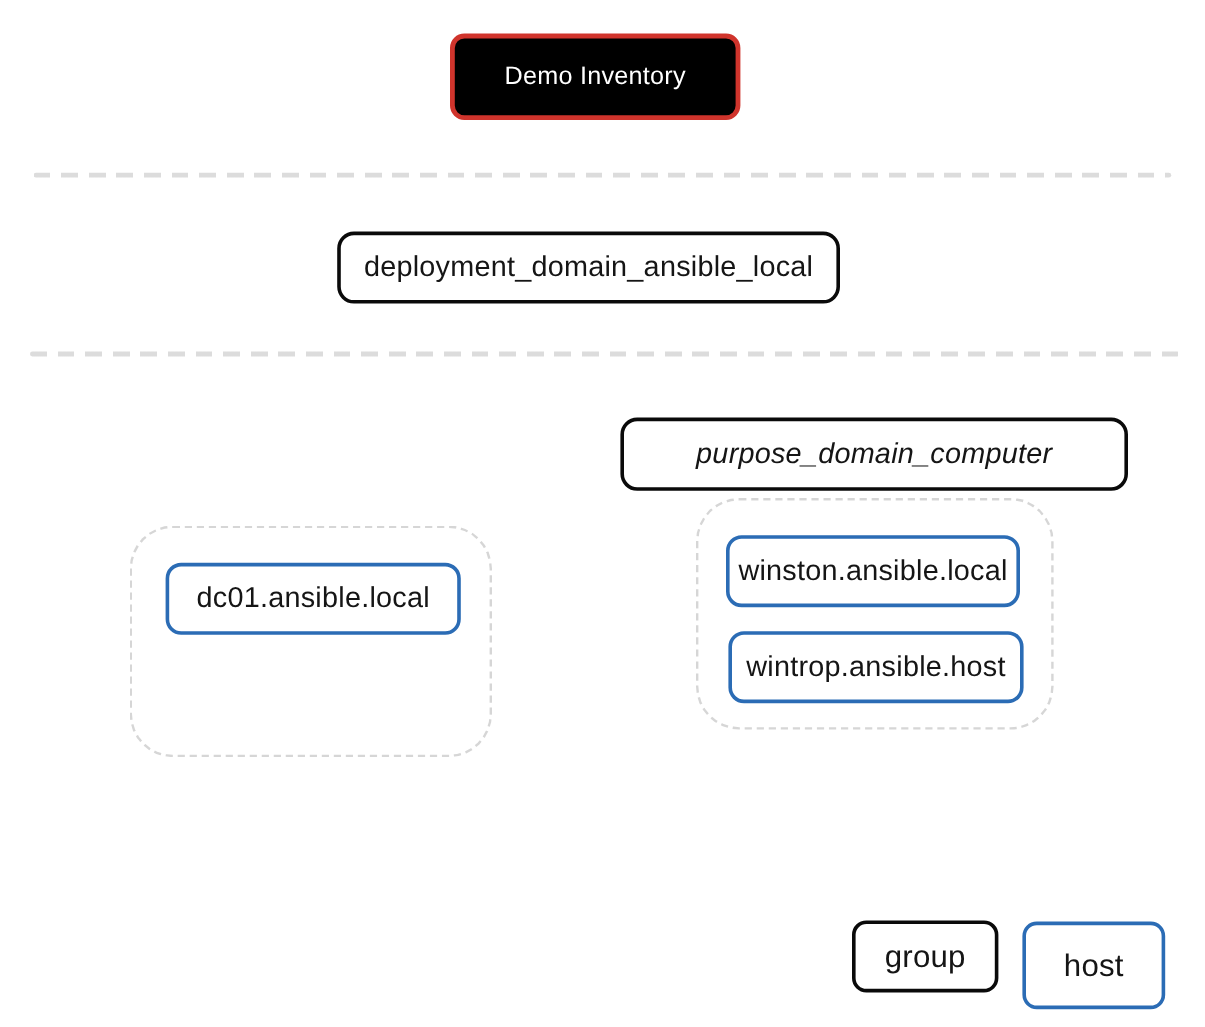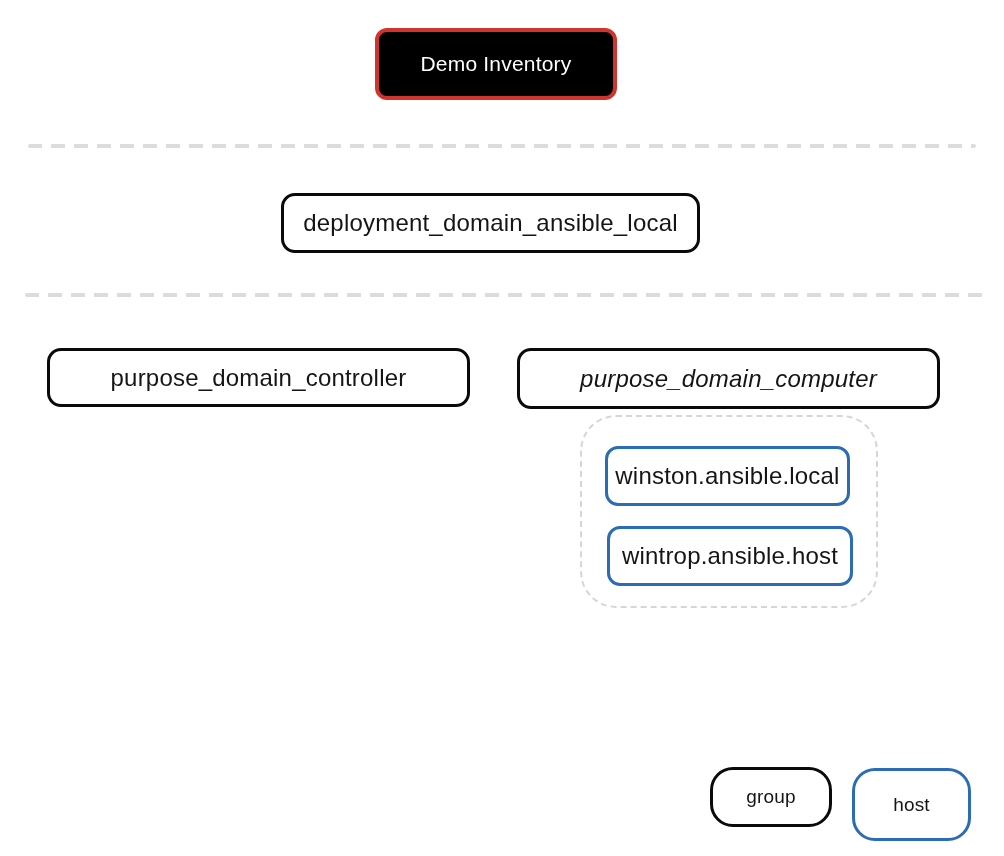--- a/index.html
+++ b/index.html
@@ -76,22 +76,22 @@
   .node-host {
     border-color: var(--host-border);
     border-width: 3.5px;
     border-radius: 13px;
   }
   .host-dc01    { left: 28px; top: 29px;  width: 246px; height: 60px; }
   .host-winston { left: 23px; top: 29px;  width: 245px; height: 60px; }
   .host-wintrop { left: 25px; top: 109px; width: 246px; height: 60px; }
 
   .legend-box {
-    font-size: 19px;
-    border-radius: 23px;
+    font-size: 26px;
+    border-radius: 12px;
   }
   .legend-group { left: 710px; top: 767px; width: 122px; height: 60px; }
   .legend-host  { left: 852px; top: 768px; width: 119px; height: 73px; border-color: var(--host-border); }
 </style>
 </head>
 <body>
 
 <div class="canvas">
 
   <div class="node node-root">
@@ -99,27 +99,29 @@
   </div>
 
   <div class="divider divider-1"></div>
 
   <div class="node node-deployment">
     <span>deployment_domain_ansible_local</span>
   </div>
 
   <div class="divider divider-2"></div>
 
-  <div class="node node-controller">
-    <span>purpose_domain_controller</span>
-  </div>
   <div class="node node-computer">
     <span>purpose_domain_computer</span>
   </div>
 
+  <div class="cluster cluster-controller">
+    <div class="node node-host host-dc01">
+      <span>dc01.ansible.local</span>
+    </div>
+  </div>
 
   <div class="cluster cluster-computer">
     <div class="node node-host host-winston">
       <span>winston.ansible.local</span>
     </div>
     <div class="node node-host host-wintrop">
       <span>wintrop.ansible.host</span>
     </div>
   </div>
 

